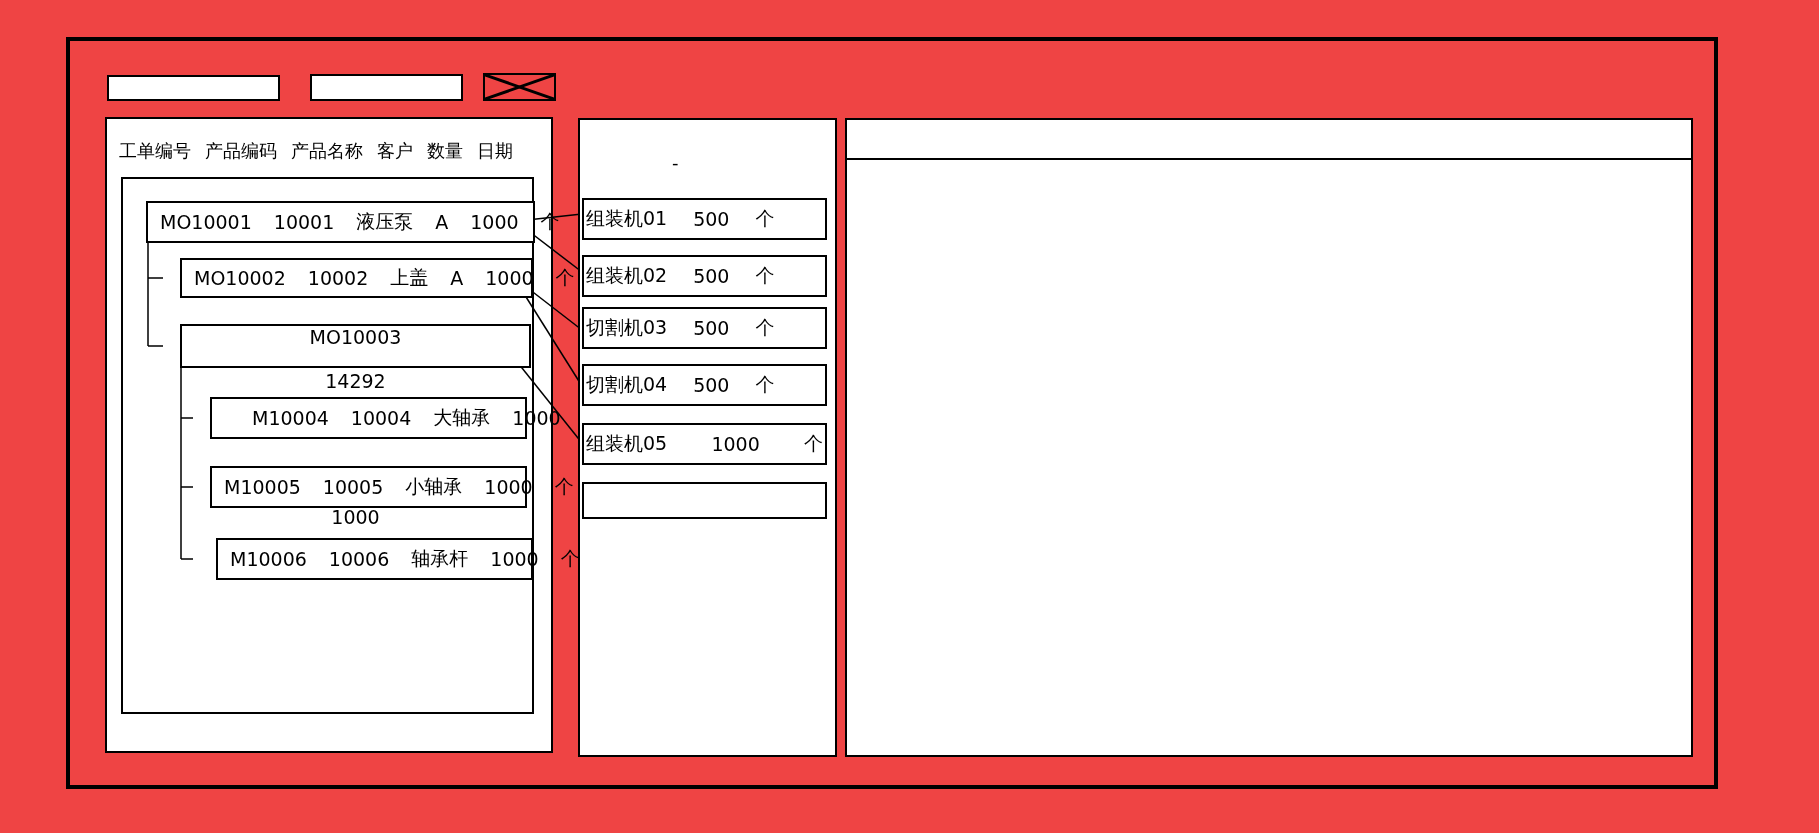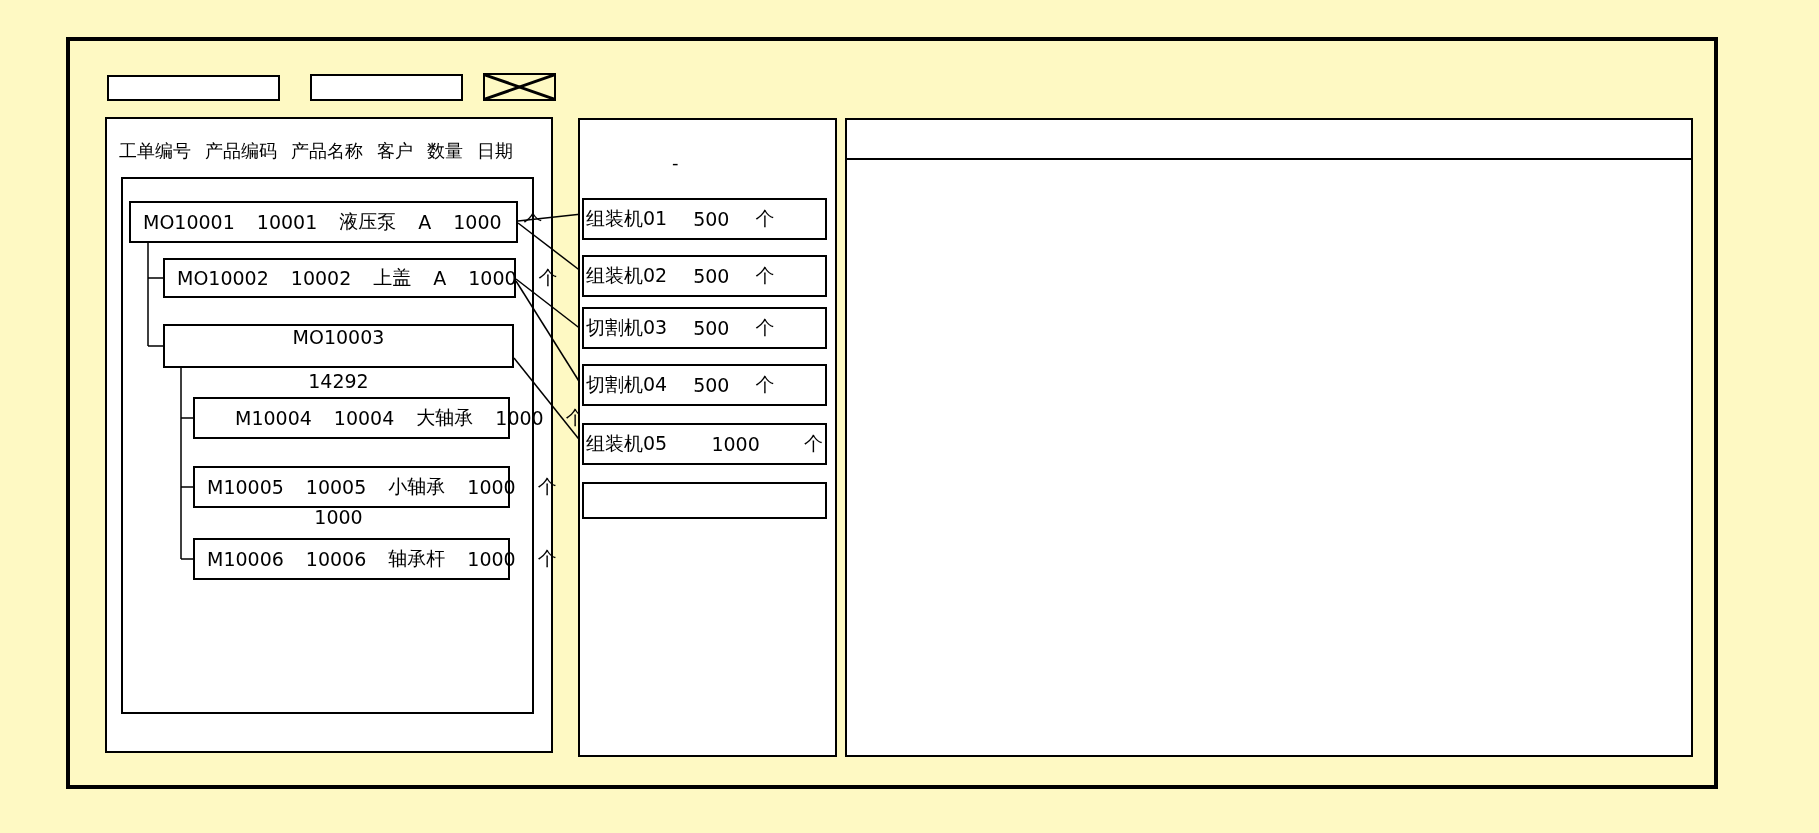--- a/index.html
+++ b/index.html
@@ -1,39 +1,39 @@
 <!DOCTYPE html>
 <html><head>
 <meta charset="utf-8">
 <style>
   html,body{margin:0;padding:0;background:#ffffff;}
   body{font-family:"DejaVu Sans","Liberation Sans",sans-serif;color:#000;}
-  .canvas{position:relative;width:1819px;height:833px;background:#fef9c3;overflow:hidden;}
+  .canvas{position:relative;width:1819px;height:833px;background:#ef4444;overflow:hidden;}
   .abs{position:absolute;box-sizing:border-box;}
 
   .outer-frame{left:66px;top:37px;width:1652px;height:752px;border:4px solid #000;}
 
   .top-rect{border:2px solid #000;background:#fff;}
   .rect1{left:107px;top:75px;width:173px;height:26px;}
   .rect2{left:310px;top:74px;width:153px;height:27px;}
   .xbox{left:483px;top:73px;width:73px;height:28px;border:2px solid #000;}
   .xbox svg{display:block;width:100%;height:100%;}
 
   .left-panel{left:105px;top:117px;width:448px;height:636px;border:2px solid #000;background:#fff;}
   .headers{left:105px;top:139px;width:448px;display:flex;gap:14px;padding-left:14px;font-size:18px;white-space:nowrap;}
   .tree-container{left:121px;top:177px;width:413px;height:537px;border:2px solid #000;}
 
   .wo-box{border:2px solid #000;background:#fff;display:flex;align-items:center;gap:22px;
-          padding:0 12px;font-size:19px;white-space:nowrap;}
+          padding:0 12px;font-size:19px;white-space:nowrap;margin-left:17px;}
   .wo-1{left:129px;top:201px;width:389px;height:42px;}
   .wo-2{left:163px;top:258px;width:353px;height:40px;}
   .wo-3{left:163px;top:324px;width:351px;height:44px;flex-direction:column;}
   .wo-4{left:193px;top:397px;width:317px;height:42px;padding-left:40px;}
   .wo-5{left:193px;top:466px;width:317px;height:42px;}
-  .wo-6{left:193px;top:538px;width:317px;height:42px;}
+  .wo-6{left:199px;top:538px;width:317px;height:42px;}
 
   .mid-panel{left:578px;top:118px;width:259px;height:639px;border:2px solid #000;background:#fff;}
   .dash{left:672px;top:152px;font-size:18px;}
 
   .mc-box{left:582px;width:245px;height:42px;border:2px solid #000;background:#fff;
           display:flex;align-items:center;gap:26px;padding:0 2px;font-size:19px;white-space:nowrap;}
   .mc-1{top:198px;} .mc-2{top:255px;} .mc-3{top:307px;} .mc-4{top:364px;}
   .mc-5{top:423px;justify-content:space-between;} .mc-6{top:482px;height:37px;}
 
   .right-panel{left:845px;top:118px;width:848px;height:639px;border:2px solid #000;background:#fff;}

